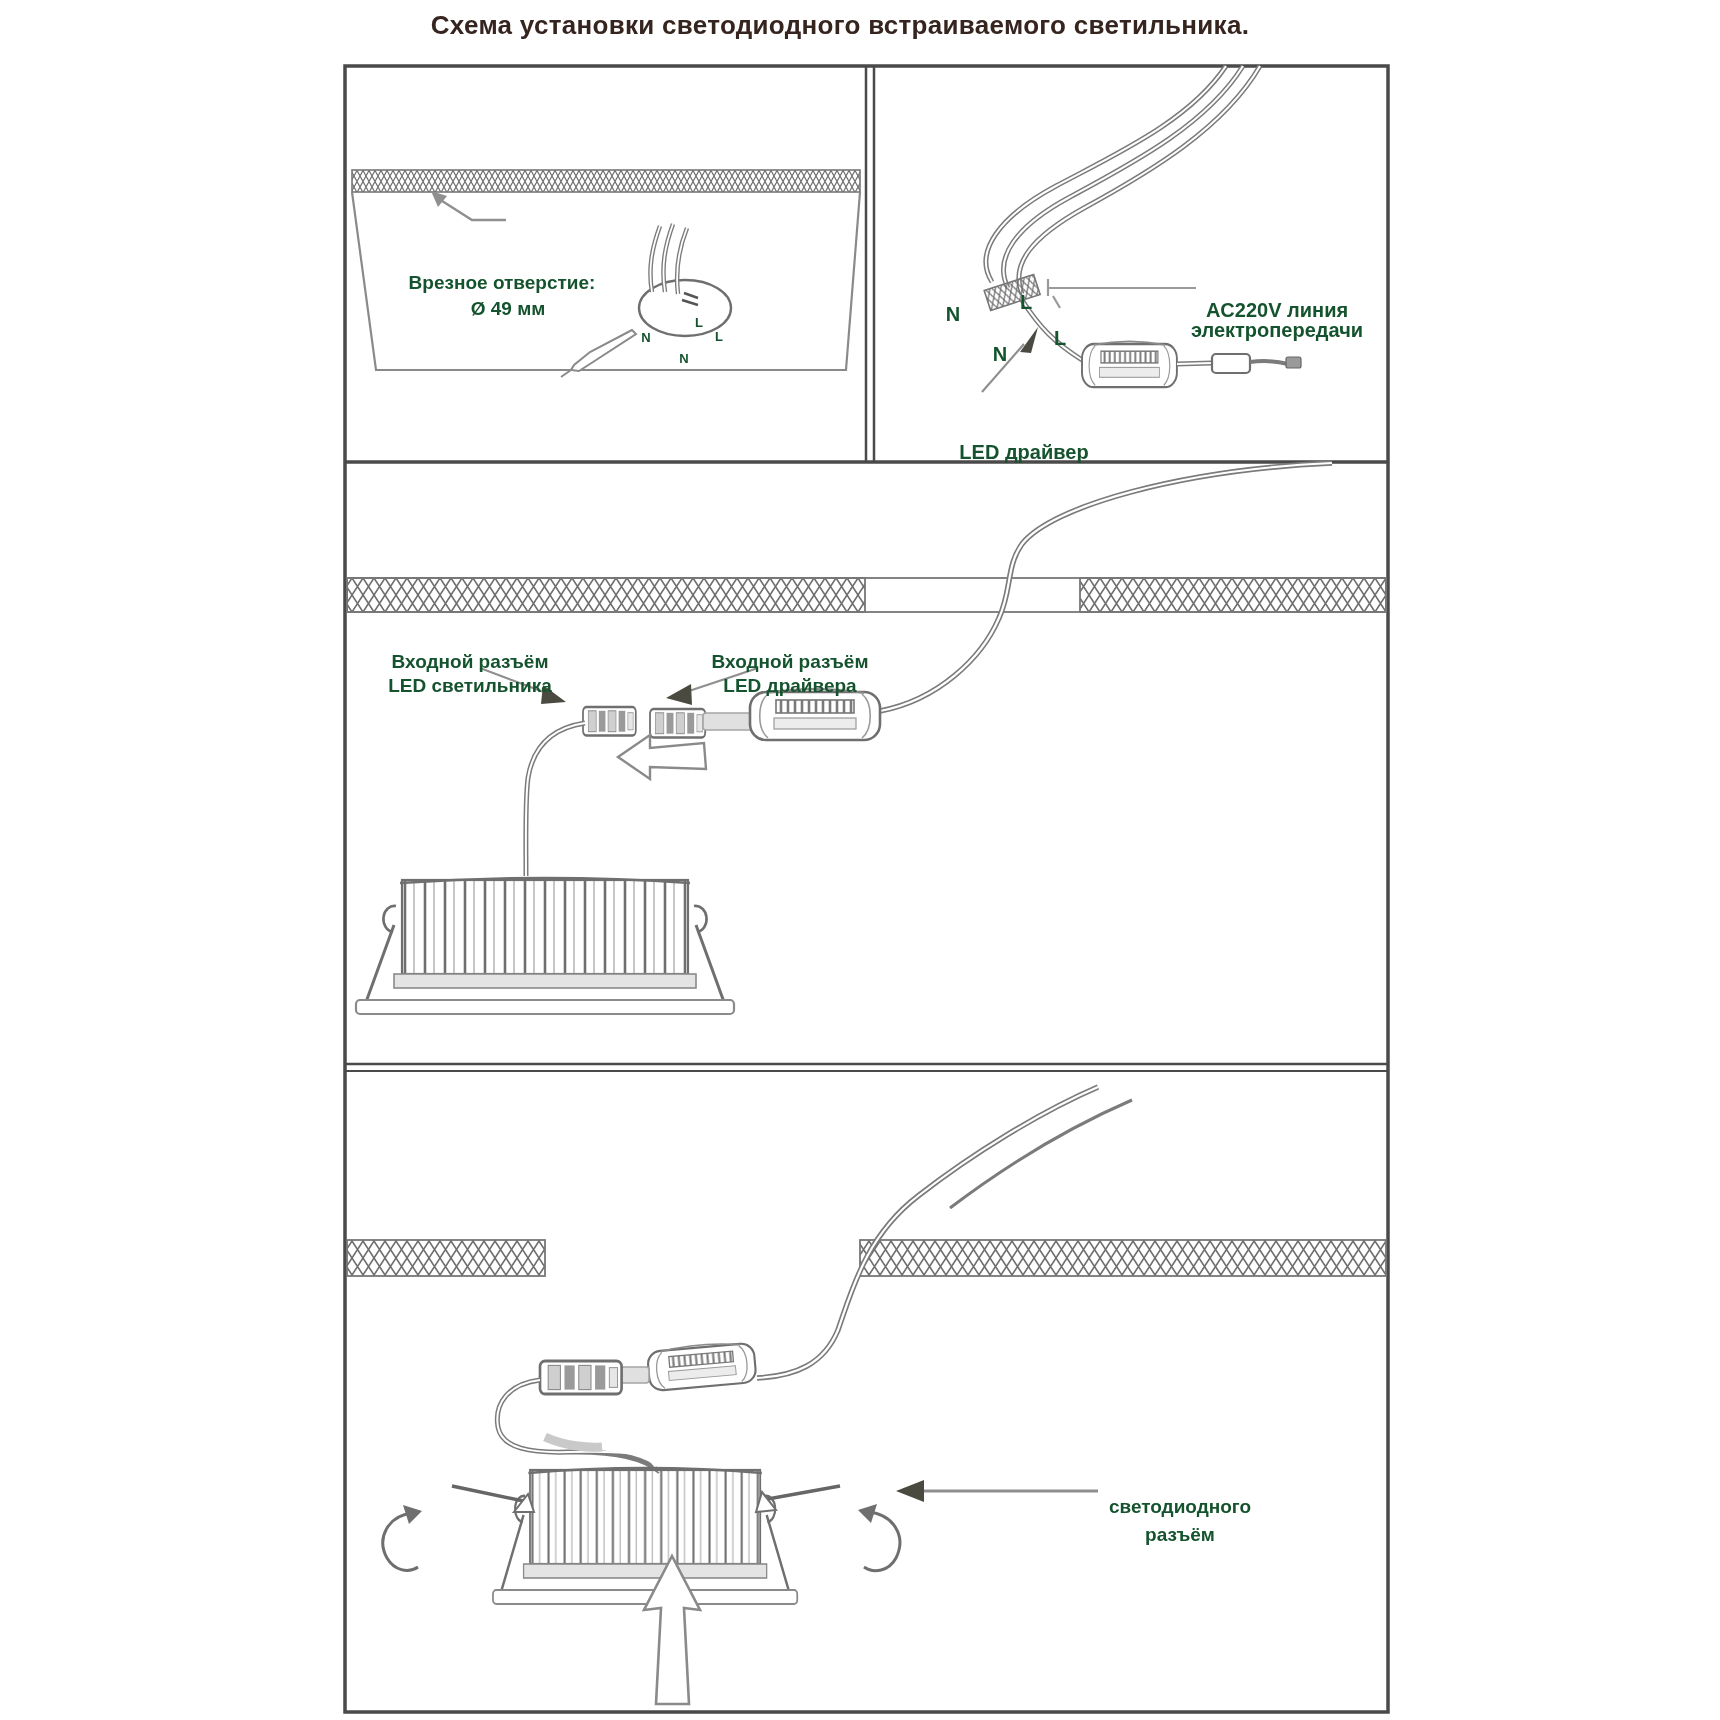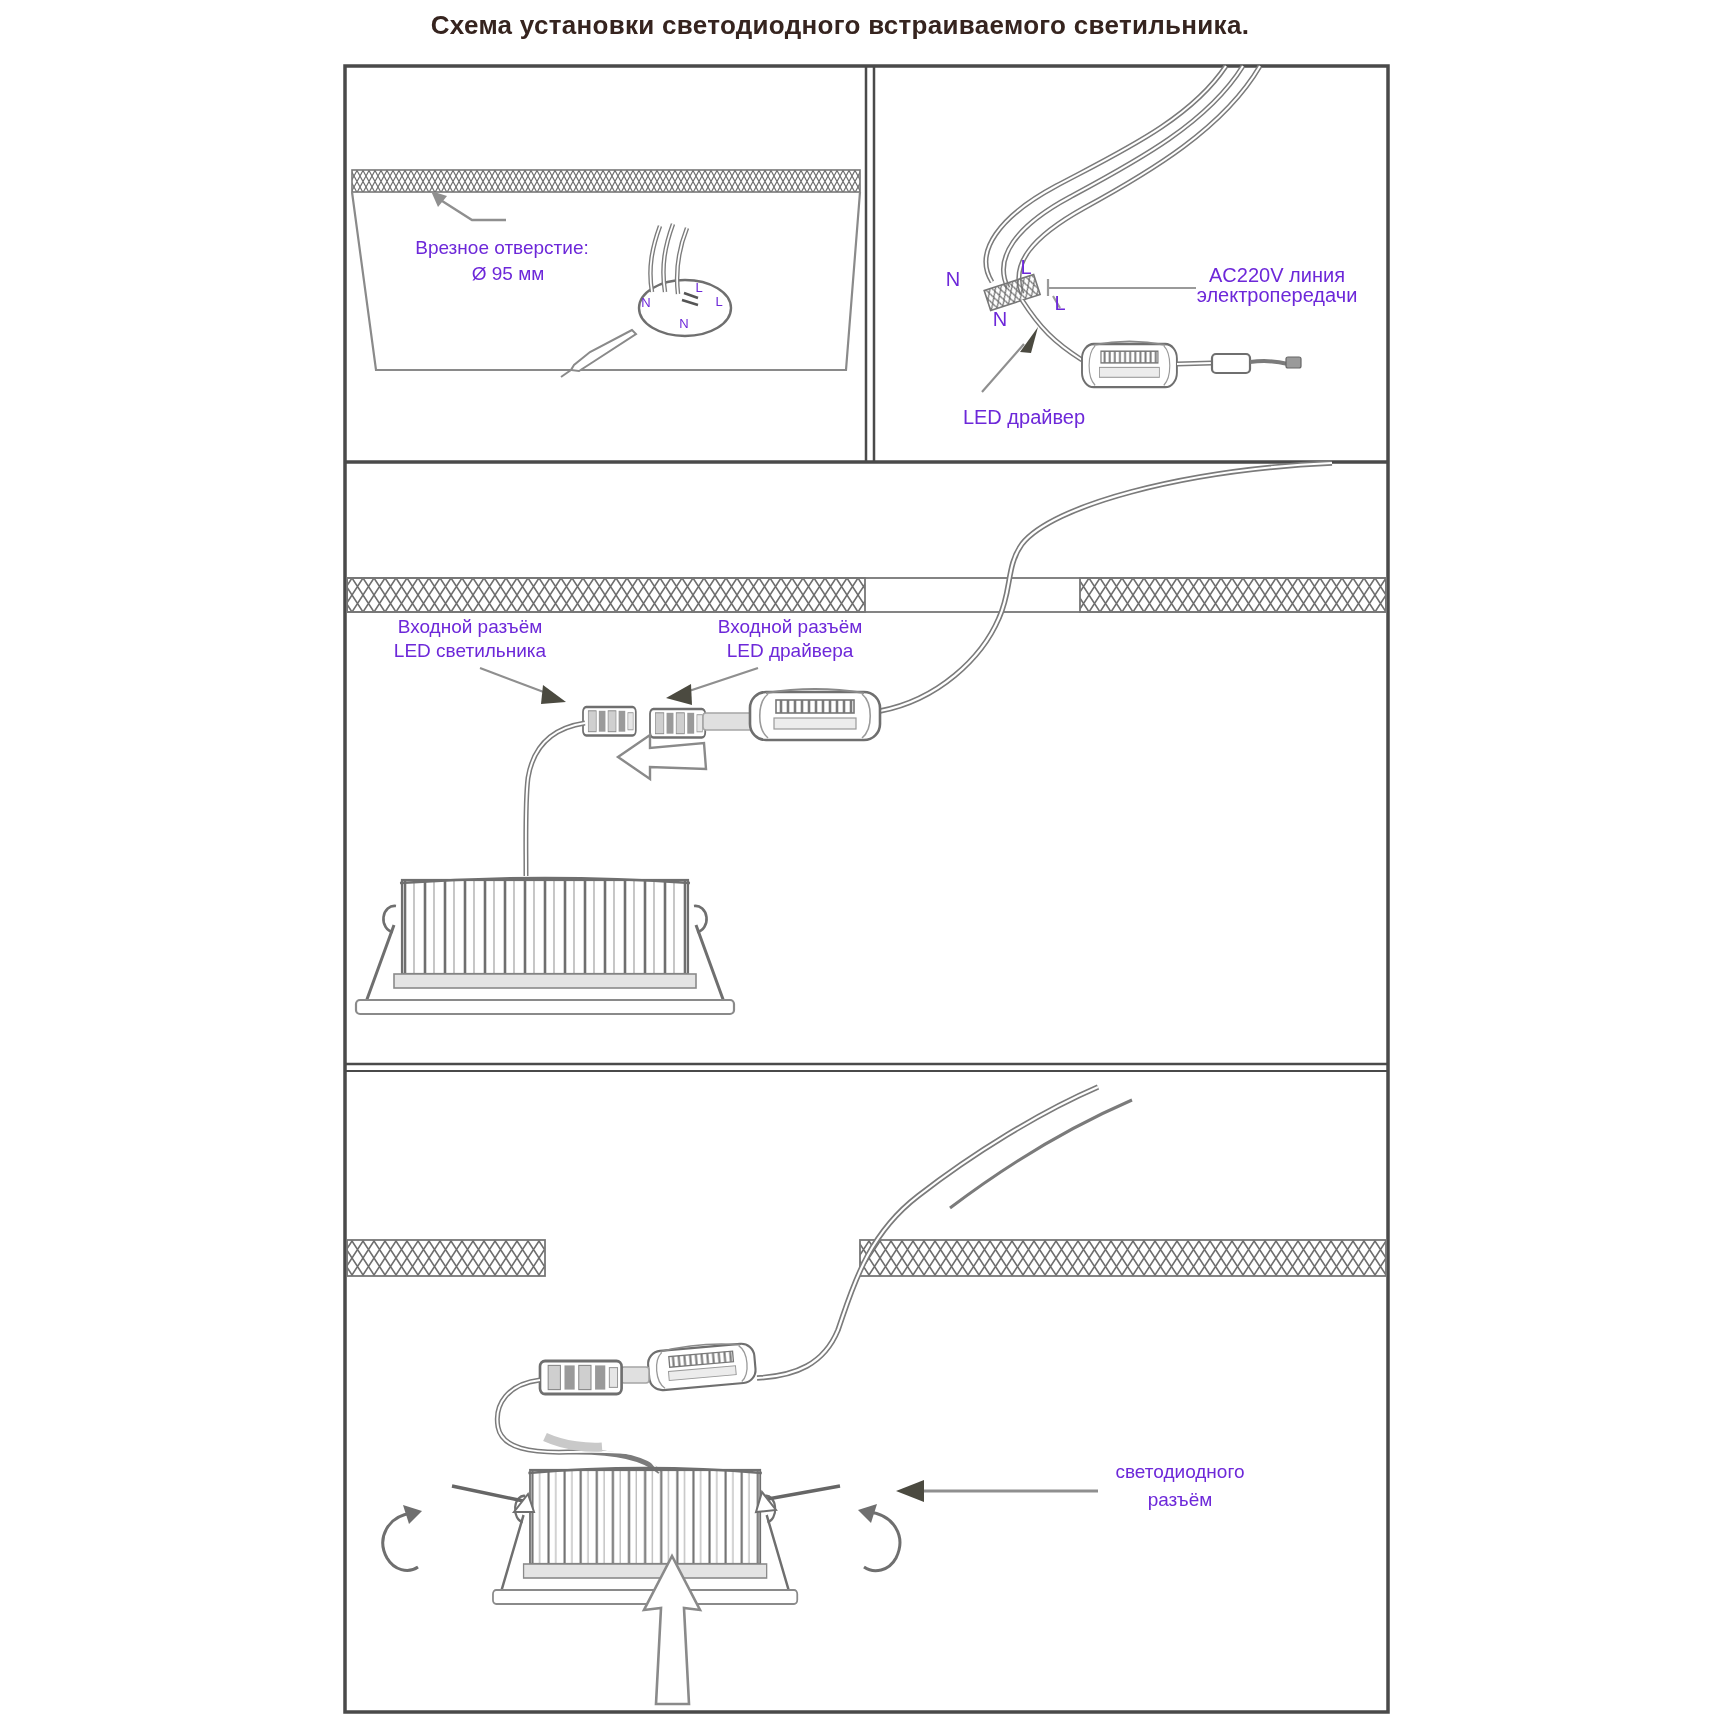--- a/index.html
+++ b/index.html
@@ -1,18 +1,18 @@
 <!DOCTYPE html>
 <html><head>
 <meta charset="utf-8">
 <style>
   html,body{margin:0;padding:0;background:#ffffff;}
   body{position:relative;width:1720px;height:1720px;font-family:"Liberation Sans",sans-serif;overflow:hidden;}
   .art{position:absolute;left:0;top:0;}
-  .lbl{position:absolute;transform:translateX(-50%);white-space:nowrap;font-weight:normal;color:#6d28d9;line-height:1.1;}
+  .lbl{position:absolute;transform:translateX(-50%);white-space:nowrap;font-weight:bold;color:#14532d;line-height:1.1;margin-top:35px;}
   .t19{font-size:19px;}
   .t20{font-size:20px;}
   .t13{font-size:13px;}
   #title{position:absolute;left:840px;top:10px;transform:translateX(-50%);
          font-size:26px;font-weight:bold;color:#36241f;white-space:nowrap;letter-spacing:0.3px;}
 </style>
 </head>
 <body>
 
 <svg class="art" width="1720" height="1720" viewBox="0 0 1720 1720">
@@ -187,21 +187,21 @@
     <path d="M920,1491 H1098" stroke="#8f8f8f" stroke-width="3" fill="none"></path>
     <polygon points="896,1491 924,1480 924,1502" fill="#4b4a40"></polygon>
 
     <polygon points="672,1556 644,1610 661,1608 656,1704 689,1704 684,1608 700,1610" fill="#ffffff" stroke="#8a8a8a" stroke-width="2.6"></polygon>
   </g>
 </svg>
 
 <div id="title">Схема установки светодиодного встраиваемого светильника.</div>
 
 <div class="lbl t19" style="left:502px;top:238px;">Врезное отверстие:</div>
-<div class="lbl t19" style="left:508px;top:264px;">Ø 95 мм</div>
+<div class="lbl t19" style="left:508px;top:264px;">Ø 49 мм</div>
 
 <div class="lbl t13" style="left:646px;top:296px;">N</div>
 <div class="lbl t13" style="left:699px;top:281px;">L</div>
 <div class="lbl t13" style="left:719px;top:295px;">L</div>
 <div class="lbl t13" style="left:684px;top:317px;">N</div>
 
 <div class="lbl t20" style="left:953px;top:268px;">N</div>
 <div class="lbl t20" style="left:1026px;top:256px;">L</div>
 <div class="lbl t20" style="left:1060px;top:292px;">L</div>
 <div class="lbl t20" style="left:1000px;top:308px;">N</div>

